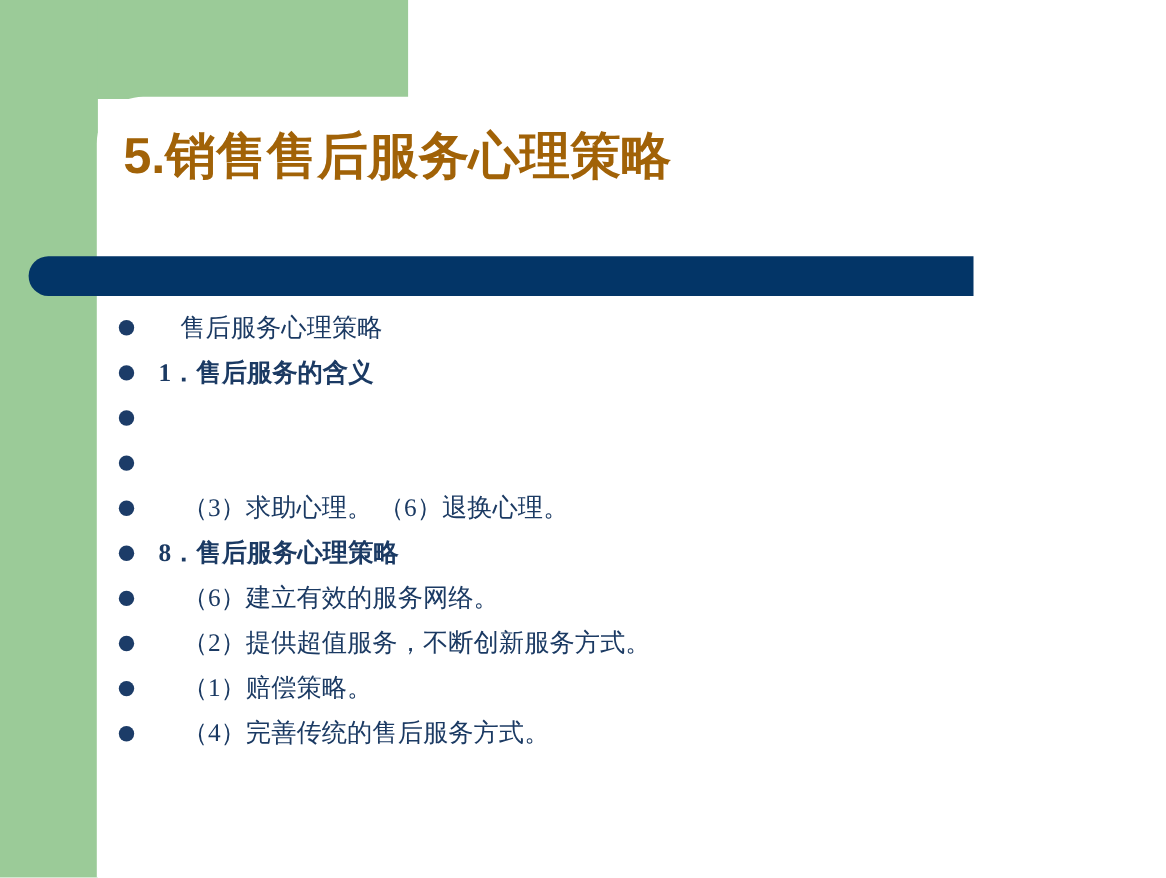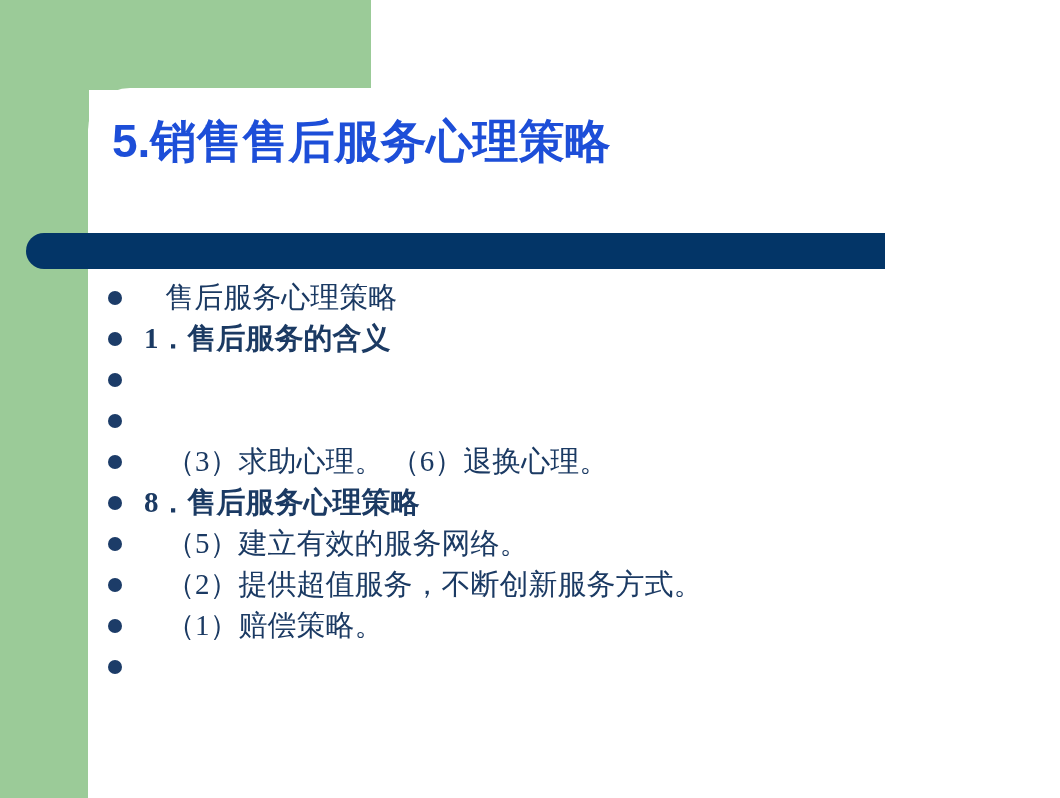--- a/index.html
+++ b/index.html
@@ -43,21 +43,21 @@
     height: 710px;
     background: #ffffff;
     border-top-left-radius: 42px;
   }
   
   .slide-title {
     position: absolute;
     left: 112px;
     top: 116px;
     width: 880px;
-    color: #1d4ed8;
+    color: #a16207;
     font-size: 46px;
     font-weight: bold;
     line-height: 1.12;
     white-space: nowrap;
     letter-spacing: 0px;
   }
   .title-number {
     font-family: "Liberation Sans", "DejaVu Sans", sans-serif;
     font-weight: bold;
   }
@@ -93,21 +93,21 @@
     flex: 0 0 auto;
     width: 14px;
     height: 14px;
     border-radius: 50%;
     background: #1c3c68;
     margin-right: 22px;
   }
   .bullet-text {
     flex: 1 1 auto;
     color: #1b3a63;
-    font-size: 29px;
+    font-size: 23px;
     line-height: 1;
     white-space: pre;
     font-family: "Liberation Serif", "DejaVu Serif", serif;
   }
   .bullet-text.bold {
     font-weight: bold;
   }
   .bullet-text.indent-1 {
     padding-left: 14px;
   }
@@ -148,28 +148,29 @@
       <div class="bullet-row">
         <span class="bullet-marker"></span>
         <span class="bullet-text indent-2">（3）求助心理。 （6）退换心理。</span>
       </div>
       <div class="bullet-row">
         <span class="bullet-marker"></span>
         <span class="bullet-text bold">8．售后服务心理策略</span>
       </div>
       <div class="bullet-row">
         <span class="bullet-marker"></span>
-        <span class="bullet-text indent-2">（5）建立有效的服务网络。</span>
+        <span class="bullet-text indent-2">（6）建立有效的服务网络。</span>
       </div>
       <div class="bullet-row">
         <span class="bullet-marker"></span>
         <span class="bullet-text indent-2">（2）提供超值服务，不断创新服务方式。</span>
       </div>
       <div class="bullet-row">
         <span class="bullet-marker"></span>
         <span class="bullet-text indent-2">（1）赔偿策略。</span>
       </div>
       <div class="bullet-row">
         <span class="bullet-marker"></span>
+        <span class="bullet-text indent-2">（4）完善传统的售后服务方式。</span>
       </div>
     </div>
 
 </div>
 
 </body></html>

